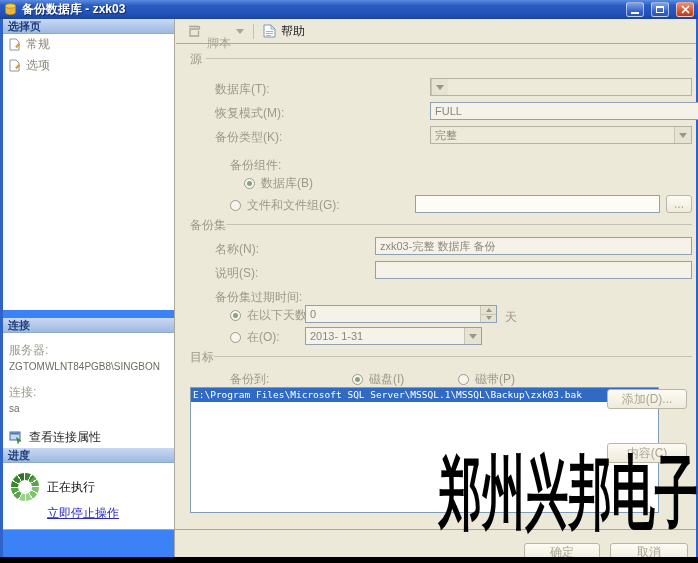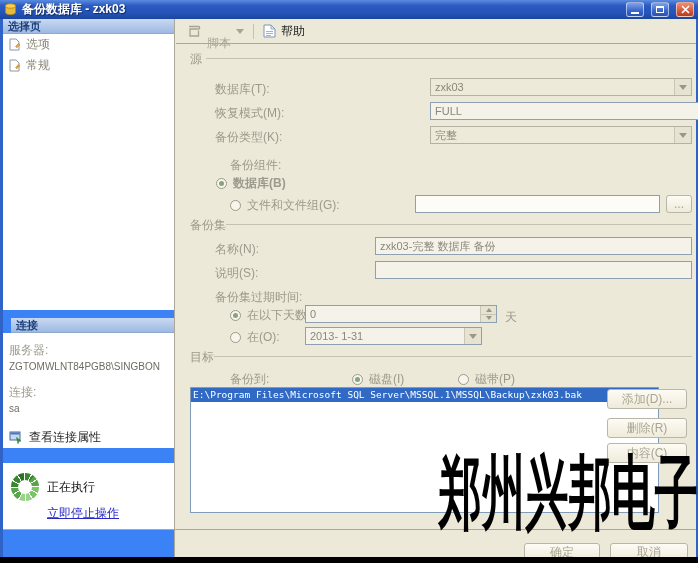--- a/index.html
+++ b/index.html
@@ -105,53 +105,54 @@
     <div class="sidebar">
       <div class="shead" style="top:0;">选择页</div>
       <div class="spanel" style="top:15px;height:276px;">
         <div class="pgitem">
           <span style="display:flex;">
             <svg width="13" height="13" viewBox="0 0 13 13">
                 <path d="M2 1h6l3 3v8H2z" fill="#fff" stroke="#8898A8"></path>
                 <path d="M7.5 8.5l3-3 1.3 1.3-3 3z" fill="#E8A33D" stroke="#B87A1E" stroke-width="0.5"></path>
               </svg>
           </span>
-          <span>选项</span>
+          <span>常规</span>
         </div>
         <div class="pgitem">
           <span style="display:flex;">
             <svg width="13" height="13" viewBox="0 0 13 13">
                 <path d="M2 1h6l3 3v8H2z" fill="#fff" stroke="#8898A8"></path>
                 <path d="M7.5 8.5l3-3 1.3 1.3-3 3z" fill="#E8A33D" stroke="#B87A1E" stroke-width="0.5"></path>
               </svg>
           </span>
-          <span>常规</span>
-        </div>
-      </div>
-
-      <div class="shead" style="top:299px;margin-left:8px;">连接</div>
+          <span>选项</span>
+        </div>
+      </div>
+
+      <div class="shead" style="top:299px;">连接</div>
       <div class="spanel" style="top:314px;height:115px;">
         <div class="connbody">
           <div>服务器:</div>
           <div class="conn-val">ZGTOMWLNT84PGB8\SINGBON</div>
           <div style="margin-top:12px;">连接:</div>
           <div class="conn-val">sa</div>
           <div class="viewprops">
             <span style="display:flex;">
               <svg width="14" height="13" viewBox="0 0 14 13">
                   <rect x="1" y="1" width="10" height="8" fill="#C8D8F0" stroke="#4A6A9A"></rect>
                   <rect x="1.5" y="1.5" width="9" height="2" fill="#4A78C0"></rect>
                   <path d="M7.5 6.5l4.5 3.5-2.2.5-.8 2.2z" fill="#3A9A3A" stroke="#1E6A1E" stroke-width="0.5"></path>
                 </svg>
             </span>
             <span>查看连接属性</span>
           </div>
         </div>
       </div>
 
+      <div class="shead" style="top:429px;">进度</div>
       <div class="spanel" style="top:444px;height:66px;">
         <div class="spinner"></div>
         <div class="progstatus">正在执行</div>
         <div class="stoplink">立即停止操作</div>
       </div>
     </div>
 
     <div class="main">
       <div class="toolbar">
         <span style="display:flex;">
@@ -172,40 +173,39 @@
         <span class="tbtxt">帮助</span>
       </div>
 
       <div class="content">
 
         <div class="glabel" style="left:14px;top:6px;">源</div>
         <div class="gline" style="left:30px;right:4px;top:13px;"></div>
 
         <div class="flabel" style="left:39px;top:36px;">数据库(T):</div>
         <div class="cbox" style="left:254px;top:33px;width:262px;height:18px;">
-          <span class="ctext">zxk03</span>
           <span class="arrowbtn">
               <span class="tri-down"></span>
             </span>
         </div>
 
         <div class="flabel" style="left:39px;top:60px;">恢复模式(M):</div>
         <input class="tbox" style="left: 254px; top: 57px; width: 302px; height: 18px;" readonly="" value="FULL">
 
         <div class="flabel" style="left:39px;top:84px;">备份类型(K):</div>
         <div class="cbox" style="left:254px;top:81px;width:262px;height:18px;">
           <span class="ctext">完整</span>
           <span class="arrowbtn">
               <span class="tri-down"></span>
             </span>
         </div>
 
         <div class="flabel" style="left:54px;top:112px;">备份组件:</div>
 
-        <div class="rrow" style="left:40px;top:130px;font-weight:bold;">
+        <div class="rrow" style="left:68px;top:130px;">
           <span class="radio on"></span>
           <span>数据库(B)</span>
         </div>
 
         <div class="rrow" style="left:54px;top:152px;">
           <span class="radio"></span>
           <span>文件和文件组(G):</span>
         </div>
         <input class="tbox" style="left: 239px; top: 150px; width: 245px; height: 18px; background: rgb(253, 252, 247);" readonly="" value="">
         <div class="btn" style="left:490px;top:150px;width:26px;height:18px;">...</div>
@@ -260,21 +260,20 @@
         <div class="rrow" style="left:282px;top:326px;">
           <span class="radio"></span>
           <span>磁带(P)</span>
         </div>
 
         <div class="listbox" style="left:14px;top:342px;width:469px;height:126px;">
           <div class="listitem">E:\Program Files\Microsoft SQL Server\MSSQL.1\MSSQL\Backup\zxk03.bak</div>
         </div>
 
         <div class="btn" style="left:431px;top:344px;width:80px;height:20px;">添加(D)...</div>
-        <div class="btn" style="left:431px;top:373px;width:80px;height:20px;">删除(R)</div>
         <div class="btn" style="left:431px;top:398px;width:80px;height:20px;">内容(C)</div>
       </div>
     </div>
 
     <div class="footer-sep"></div>
     <div class="btn" style="left:521px;top:524px;width:76px;height:19px;">确定</div>
     <div class="btn" style="left:607px;top:524px;width:78px;height:19px;">取消</div>
   </div>
 
   <div class="watermark">郑州兴邦电子</div>

